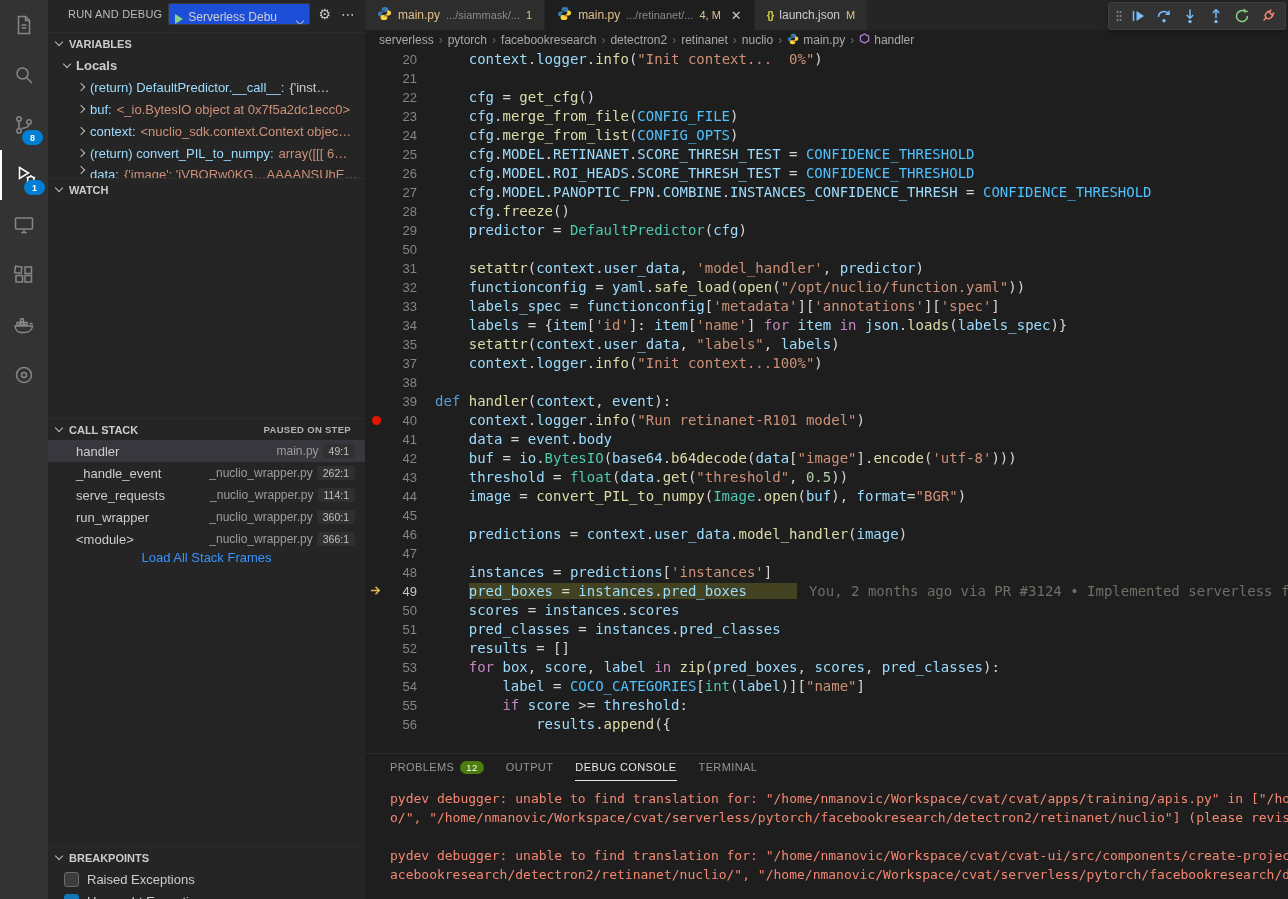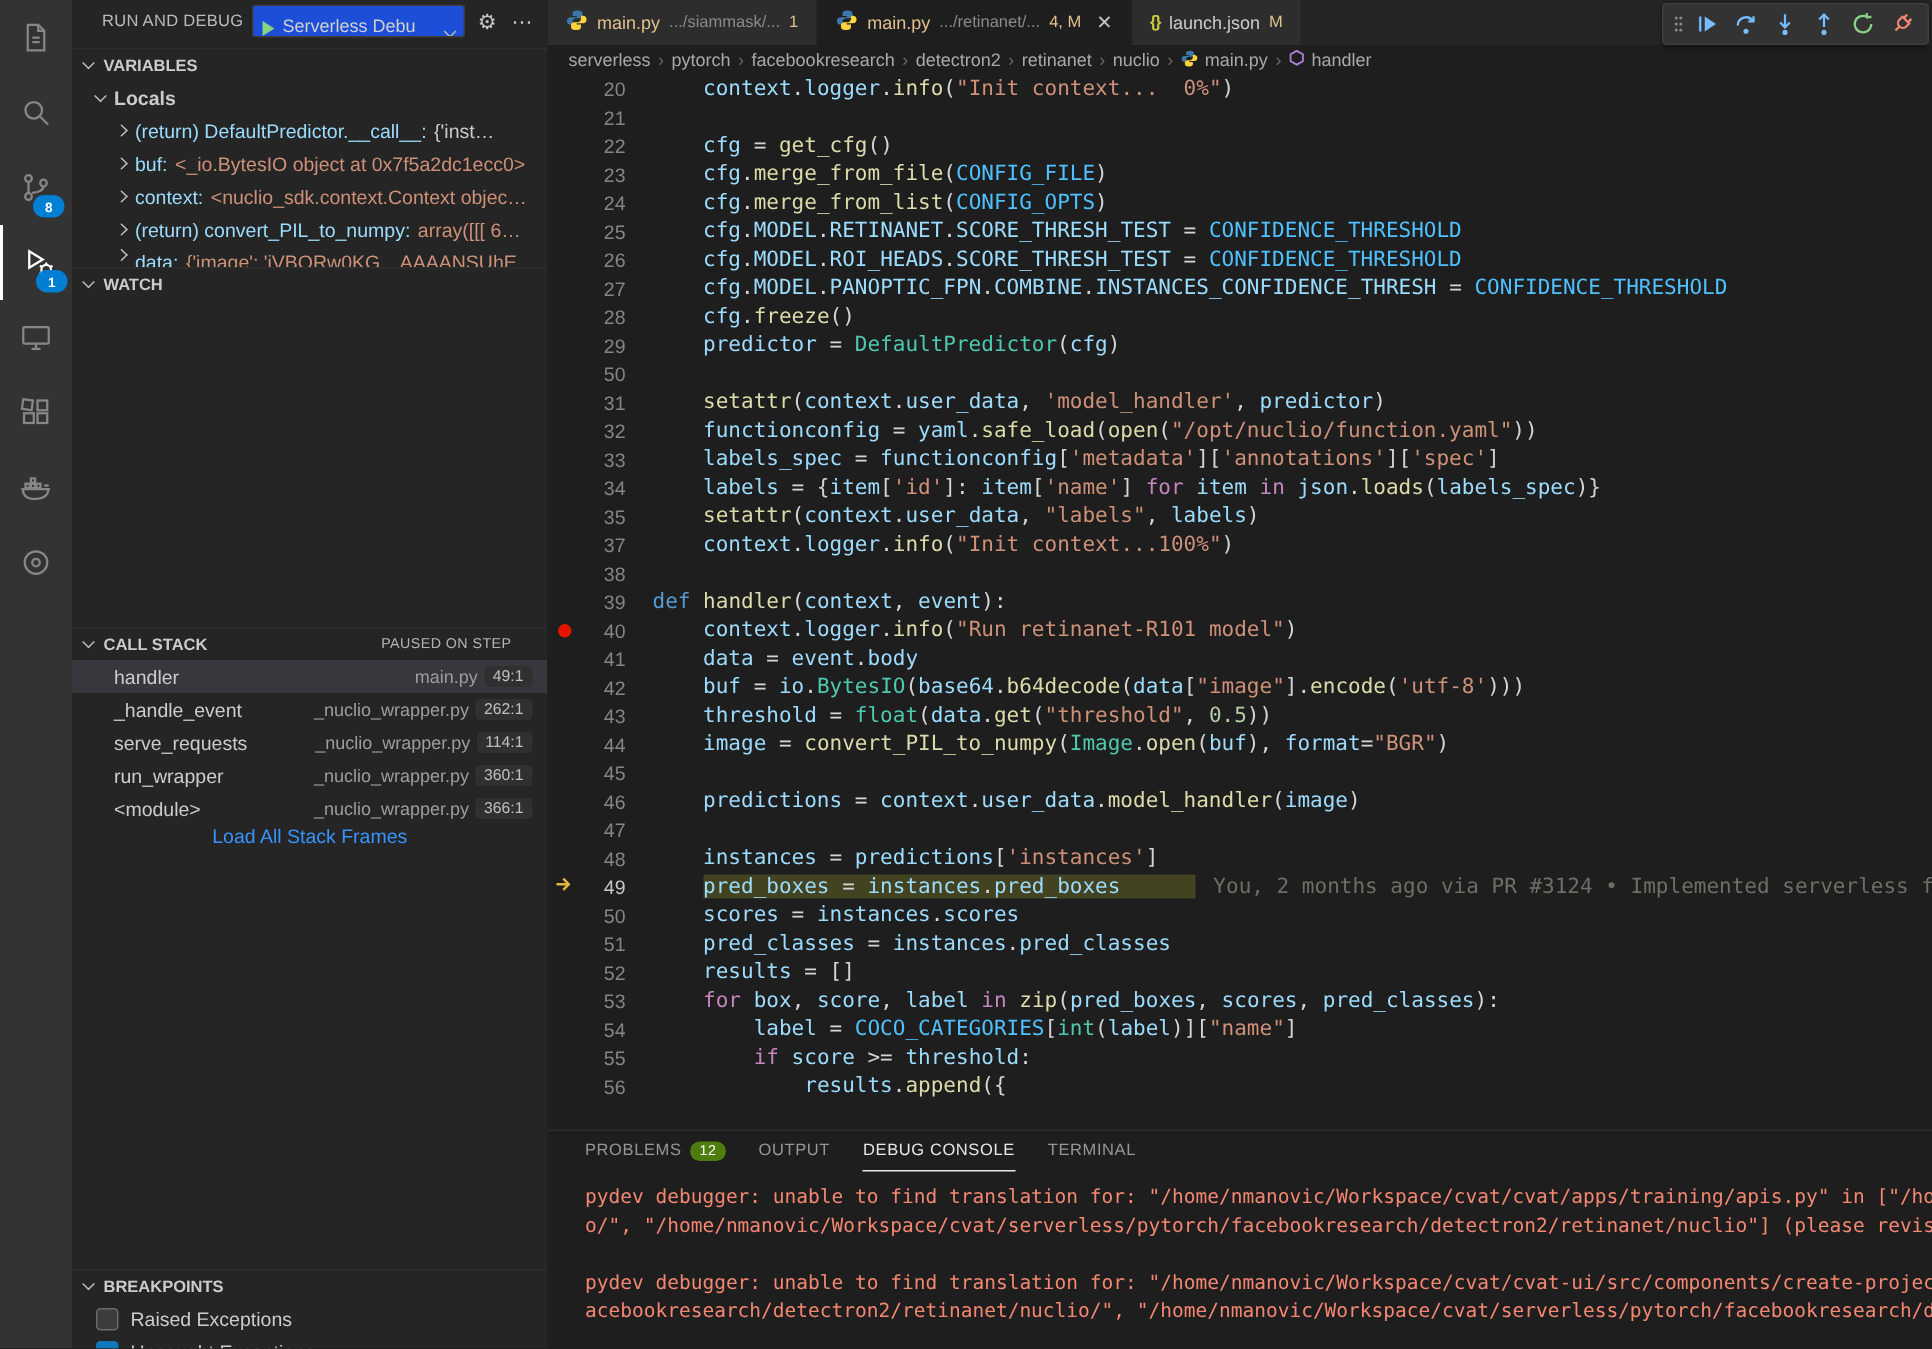--- a/index.html
+++ b/index.html
@@ -24,21 +24,21 @@
   .play{width:0;height:0;border-left:8px solid #89d185;border-top:5px solid transparent;border-bottom:5px solid transparent;flex:0 0 auto}
   .cfg-label{font-size:12px;color:#d0d0d0;white-space:nowrap;overflow:hidden;flex:1}
   .chev{width:5px;height:5px;border-right:1px solid #bdbdbd;border-bottom:1px solid #bdbdbd;display:inline-block;flex:0 0 auto}
   .chev.down{transform:rotate(45deg);margin-top:-3px}
   .chev.right{transform:rotate(-45deg)}
   .sb-tool{color:#c5c5c5;font-size:14px;cursor:pointer;flex:0 0 auto;padding:0 2px}
 
   .section-h{position:absolute;left:0;width:317px;height:22px;display:flex;align-items:center;gap:7px;
              padding-left:8px;box-sizing:border-box;font-size:11px;font-weight:bold;color:#cccccc;cursor:pointer;
              border-top:1px solid rgba(255,255,255,0.04)}
-  .section-h .hstatus{margin-left:auto;margin-right:24px;font-weight:normal;font-size:9.5px;color:#b3b3b3;letter-spacing:.3px}
+  .section-h .hstatus{margin-left:auto;margin-right:14px;font-weight:bold;font-size:9.5px;color:#b3b3b3;letter-spacing:.3px}
 
   .rows{position:absolute;left:0;width:317px;overflow:hidden}
   .row{height:22px;display:flex;align-items:center;white-space:nowrap;overflow:hidden;cursor:pointer}
   .row .chev{margin-right:6px;flex:0 0 auto}
   .scope-row{padding-left:16px;font-weight:bold}
   .var-row{padding-left:30px}
   .var-row.clipped{height:14px;align-items:flex-start;padding-top:3px}
   .var-name{color:#9cdcfe;margin-right:5px}
   .var-val{color:#cccccc}
   .var-val.repr{color:#ce9178}

